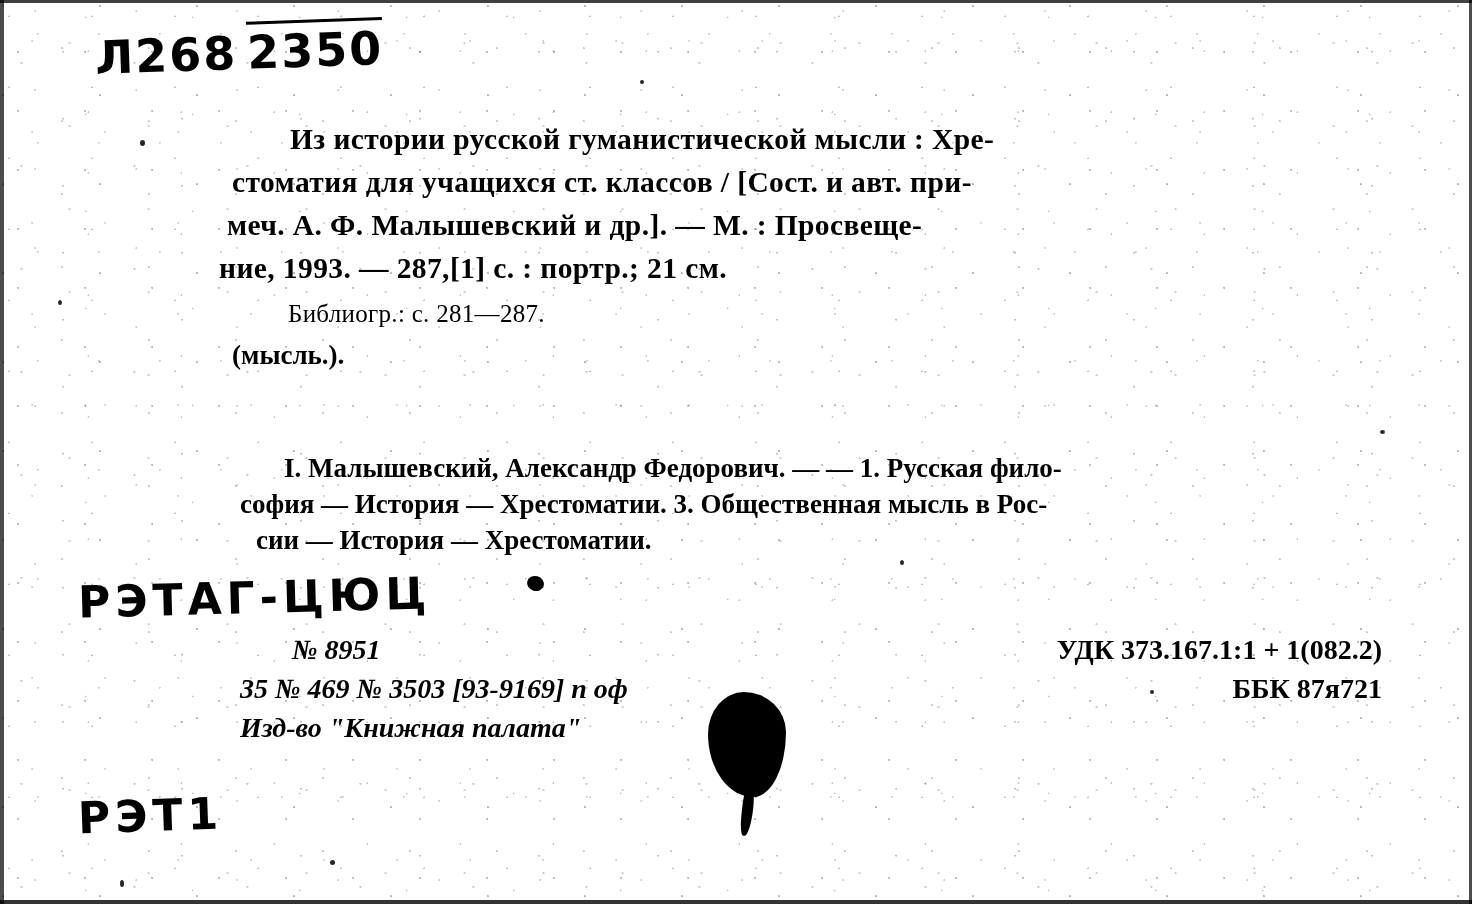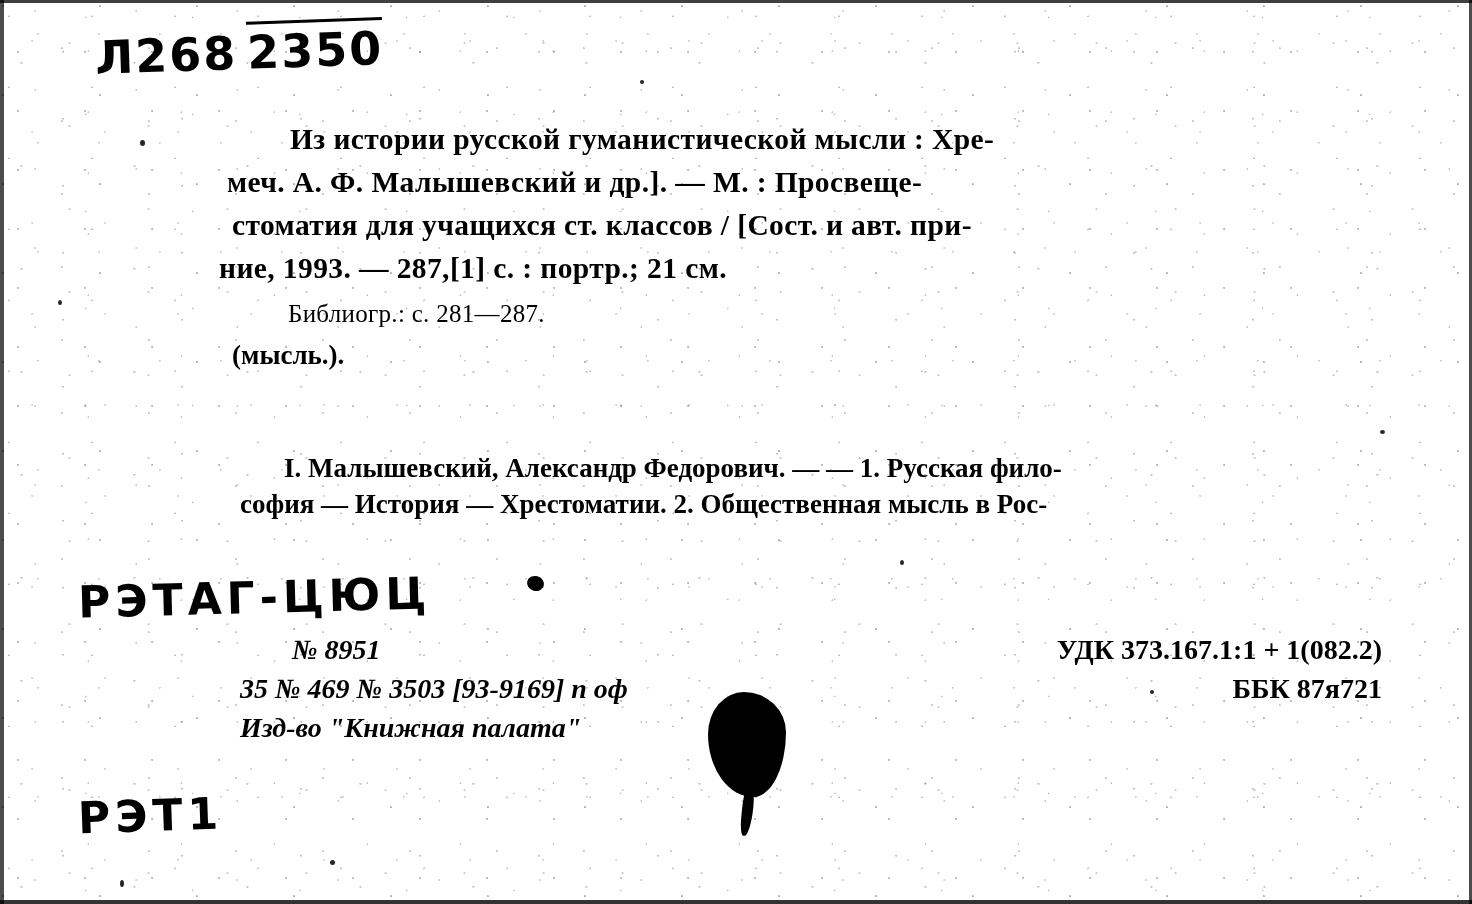--- a/index.html
+++ b/index.html
@@ -123,34 +123,35 @@
 <body>
 
 <div id="card">
 
   <div id="shelfmark" class="hand">
     <span>Л268</span><span class="num2">2350</span>
   </div>
 
   <div id="main-desc" class="block">
     <div class="line l1">Из истории русской гуманистической мысли : Хре-</div>
+    <div class="line l2">стоматия для учащихся ст. классов / [Сост. и авт. при-</div>
     <div class="line l3">меч. А. Ф. Малышевский и др.]. — М. : Просвеще-</div>
-    <div class="line l2">стоматия для учащихся ст. классов / [Сост. и авт. при-</div>
     <div class="line l4">ние, 1993. — 287,[1] с. : портр.; 21 см.</div>
   </div>
 
   <div id="biblio" class="block">Библиогр.: с. 281—287.</div>
 
   <div id="isbn-block" class="block">
     <div class="line l2">(мысль.).</div>
   </div>
 
   <div id="tracings" class="block">
     <div class="line l1">I. Малышевский, Александр Федорович. — — 1. Русская фило-</div>
-    <div class="line l2">софия — История — Хрестоматии. 2. Общественная мысль в Рос-</div>
+    <div class="line l2">софия — История — Хрестоматии. 3. Общественная мысль в Рос-</div>
+    <div class="line l3">сии — История — Хрестоматии.</div>
   </div>
 
   <div id="retag" class="hand">РЭТАГ-ЦЮЦ</div>
 
   <div id="acc-block" class="block">
     <div class="line l1">№ 8951</div>
     <div class="line">35 № 469 № 3503  [93-9169] п оф</div>
     <div class="line">Изд-во "Книжная палата"</div>
   </div>
 

